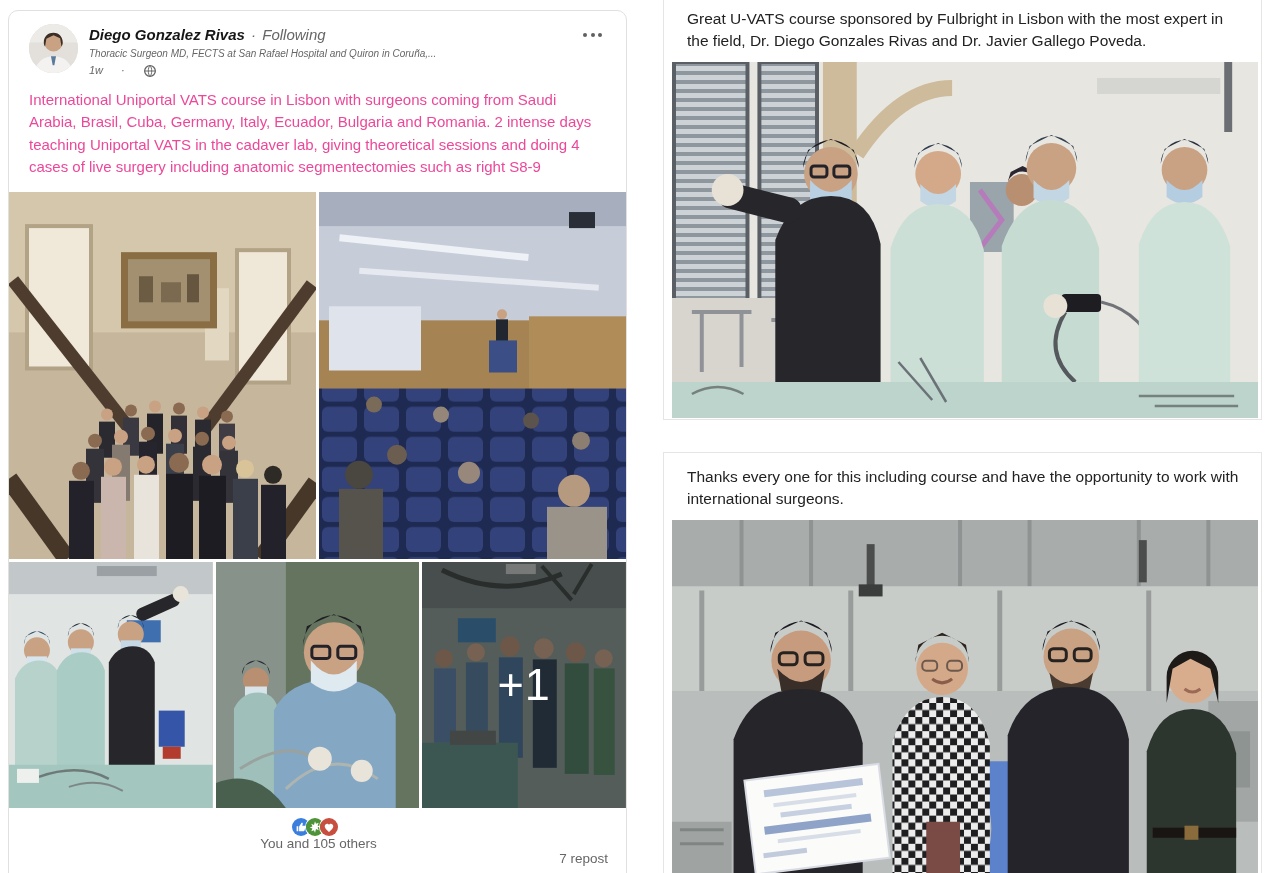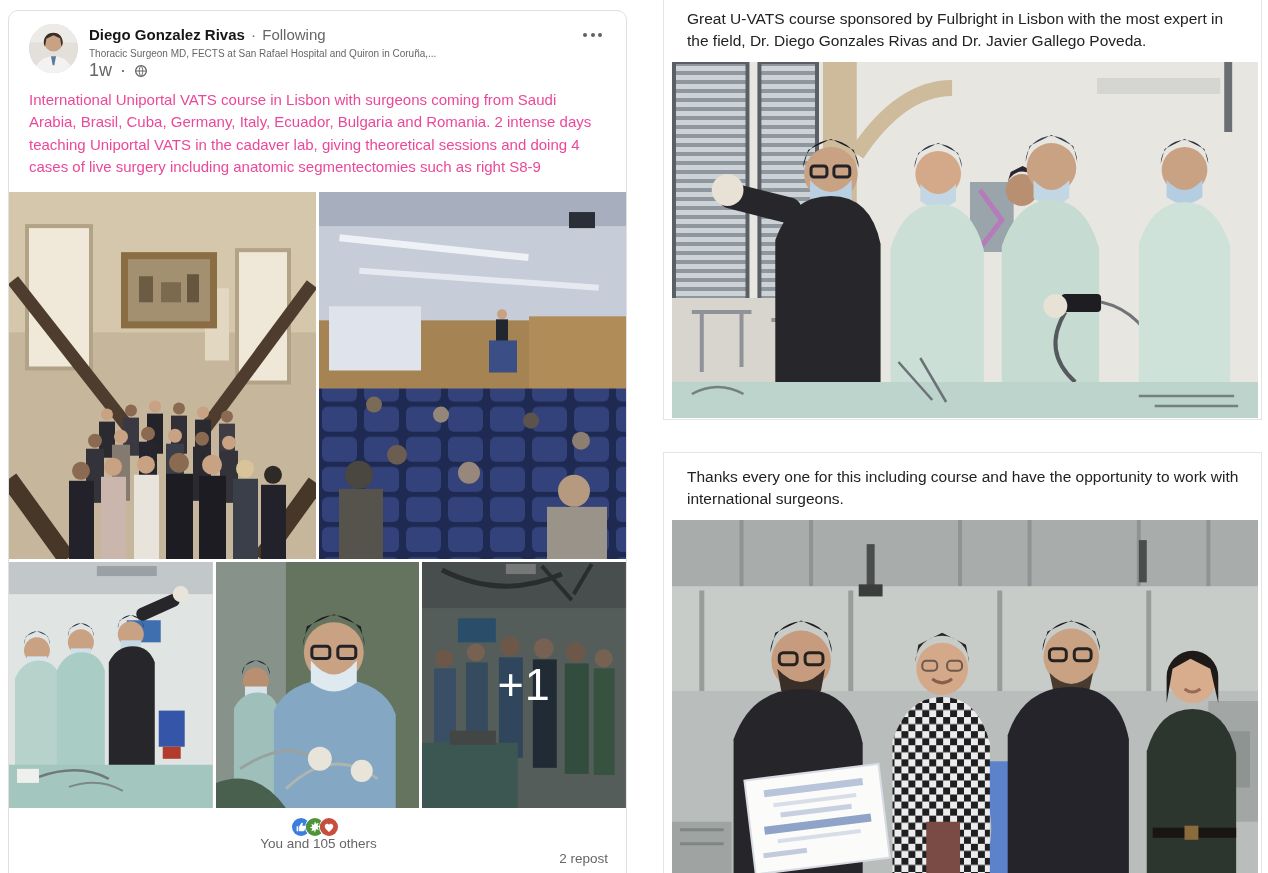--- a/index.html
+++ b/index.html
@@ -8,30 +8,30 @@
     position: relative;
     background: #ffffff;
     font-family: "Liberation Sans", sans-serif;
     overflow: hidden;
     color: #1b1b1b;
   }
   .card { position: absolute; background:#fff; border:1px solid #e1e0de; }
 
   
   #left-card { left:8px; top:10px; width:619px; height:880px; border-radius:10px; overflow:hidden; }
-  .post-header { display:flex; padding:13px 16px 6px 20px; position:relative; }
+  .post-header { display:flex; padding:13px 16px 6px 20px; position:relative;font-style:italic; }
   .avatar { width:49px; height:49px; border-radius:50%; overflow:hidden; flex-shrink:0; background:#e6e3de; }
   .avatar svg { width:100%; height:100%; display:block; }
   .author-block { margin-left:11px; padding-top:1px; min-width:0; }
   .name-row { font-size:15px; line-height:20px; }
   .author-name { font-weight:700; color:#161616; }
   .dot-sep { color:#666; margin:0 2px; }
   .follow-status { color:#666; }
   .headline { font-size:10px; color:#666; line-height:17px; white-space:nowrap; overflow:hidden; max-width:475px; }
-  .time-row { font-size:18px; color:#666; line-height:17px; display:flex; align-items:center; gap:8px; }
+  .time-row { font-size:11px; color:#666; line-height:17px; display:flex; align-items:center; gap:18px; }
   .menu-btn { position:absolute; right:18px; top:16px; display:flex; gap:3.5px; padding:6px; cursor:pointer; }
   .menu-btn i { width:4px; height:4px; border-radius:50%; background:#606060; }
   .post-text { padding:4px 30px 13px 20px; font-size:15px; line-height:22.4px; color:#ec4899; }
 
   .grid-top { display:grid; grid-template-columns:1fr 1fr; gap:3px; height:367px; }
   .grid-bottom { display:grid; grid-template-columns:1fr 1fr 1fr; gap:3px; height:246px; margin-top:3px; }
   .ph { position:relative; overflow:hidden; background:#cfcac2; }
   .ph svg { width:100%; height:100%; display:block; }
   .more-overlay { position:absolute; inset:0; background:rgba(18,20,22,.45); display:flex; align-items:center; justify-content:center; }
   .more-overlay span { color:#fff; font-size:45px; font-weight:300; letter-spacing:1px; }
@@ -294,21 +294,21 @@
           </svg>
       </span>
       <span class="rxi">
         <svg viewBox="0 0 16 16">
             <circle cx="8" cy="8" r="8" fill="#c84e3f"></circle>
             <path fill="#fff" d="M8 12.4S4.2 9.9 4.2 7.4c0-1.5 1.1-2.4 2.2-2.4.7 0 1.3.4 1.6 1 .3-.6.9-1 1.6-1 1.1 0 2.2.9 2.2 2.4 0 2.5-3.8 5-3.8 5z"></path>
           </svg>
       </span>
     </div>
     <span class="summary">You and 105 others</span>
-    <span class="repost">2 repost</span>
+    <span class="repost">7 repost</span>
   </div>
   <div class="bottom-divider"></div>
 </div>
 
 <div id="right-top" class="right-card">
   <div class="right-text">Great U-VATS course sponsored by Fulbright in Lisbon with the most expert in the field, Dr. Diego Gonzales Rivas and Dr. Javier Gallego Poveda.</div>
   <div class="right-photo">
     <svg viewBox="0 0 590 356" preserveAspectRatio="none">
       <defs>
         <pattern id="blp" width="10" height="9" patternUnits="userSpaceOnUse">

